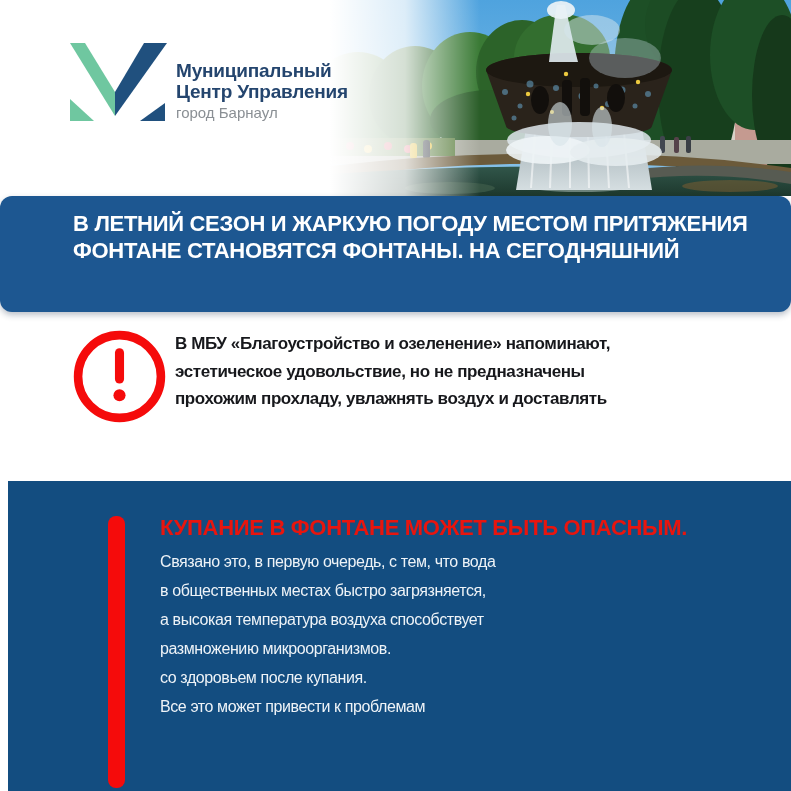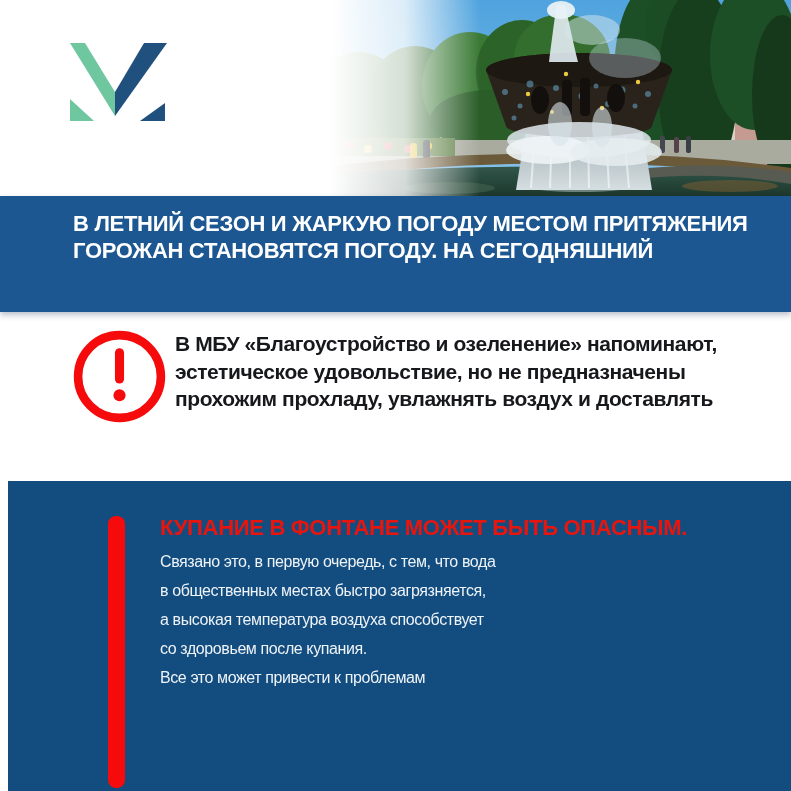--- a/index.html
+++ b/index.html
@@ -36,38 +36,39 @@
     font-size: 15px; font-weight: 400; line-height: 18px; margin-top: 2px;
     color: var(--logo-subtitle-gray, #8a8f94);
   }
 
   
   .banner {
     position: absolute; top: 196px; left: 0; width: 791px; height: 116px;
     background: var(--banner-blue, #1d5791);
     padding: 14px 20px 0 73px; z-index: 2;
     box-shadow: 0 3px 6px rgba(25, 45, 75, 0.30);
+    border-radius: 12px;
   }
   .banner-line {
     color: #ffffff; font-size: 22px; font-weight: 700;
     line-height: 27px; letter-spacing: -0.3px; white-space: nowrap;
   }
 
   
   .notice {
     position: absolute; top: 312px; left: 0; width: 791px; height: 169px;
     background: #ffffff;
   }
   .alert-icon {
     position: absolute; left: 69px; top: 14px; width: 101px; height: 101px;
   }
   .notice-text { position: absolute; left: 175px; top: 18px; }
   .notice-line {
     color: var(--body-text-dark, #17181c);
-    font-size: 21px; font-weight: 700; line-height: 27.5px;
+    font-size: 17px; font-weight: 700; line-height: 27.5px;
     letter-spacing: -0.4px; white-space: nowrap;
   }
 
   
   .warning {
     position: absolute; top: 481px; left: 8px; width: 791px; height: 310px;
     background: var(--section-blue, #134d80);
   }
   .warning-bar {
     position: absolute; left: 100px; top: 35px; width: 17px; height: 272px;
@@ -215,26 +216,31 @@
       </svg>
     </div>
 
     <div class="logo-group">
       <svg class="logo-mark" viewBox="0 0 100 82" aria-hidden="true">
         <polygon points="2,1 17,1 47,50 47,74" fill="#6fc7a0"></polygon>
         <polygon points="76,1 99,1 47,74 47,50" fill="#20507e"></polygon>
         <polygon points="2,57 26,79 2,79" fill="#6fc7a0"></polygon>
         <polygon points="97,61 97,79 72,79" fill="#20507e"></polygon>
       </svg>
+      <div class="logo-text">
+        <div class="logo-line">Муниципальный</div>
+        <div class="logo-line">Центр Управления</div>
+        <div class="logo-sub">город Барнаул</div>
+      </div>
     </div>
   </div>
 
   <div class="banner">
     <div class="banner-line">В ЛЕТНИЙ СЕЗОН И ЖАРКУЮ ПОГОДУ МЕСТОМ ПРИТЯЖЕНИЯ</div>
-    <div class="banner-line">ГОРОЖАН СТАНОВЯТСЯ ПОГОДУ. НА СЕГОДНЯШНИЙ</div>
+    <div class="banner-line">ФОНТАНЕ СТАНОВЯТСЯ ФОНТАНЫ. НА СЕГОДНЯШНИЙ</div>
   </div>
 
   <div class="notice">
     <svg class="alert-icon" viewBox="0 0 100 100" aria-hidden="true">
       <circle cx="50" cy="50" r="41" fill="none" stroke="#f50b0b" stroke-width="8.5"></circle>
       <rect x="45.5" y="22" width="9" height="35" rx="4.5" fill="#f50b0b"></rect>
       <circle cx="50" cy="68.5" r="6" fill="#f50b0b"></circle>
     </svg>
     <div class="notice-text">
       <div class="notice-line">В МБУ «Благоустройство и озеленение» напоминают,</div>
@@ -243,18 +249,19 @@
     </div>
   </div>
 
   <div class="warning">
     <div class="warning-bar"></div>
     <div class="warning-content">
       <div class="warning-heading">КУПАНИЕ В ФОНТАНЕ МОЖЕТ БЫТЬ ОПАСНЫМ.</div>
       <div class="warning-line">Связано это, в первую очередь, с тем, что вода</div>
       <div class="warning-line">в общественных местах быстро загрязняется,</div>
       <div class="warning-line">а высокая температура воздуха способствует</div>
+      <div class="warning-line">размножению микроорганизмов.</div>
       <div class="warning-line">со здоровьем после купания.</div>
       <div class="warning-line">Все это может привести к проблемам</div>
     </div>
   </div>
 
 </div>
 
 </body></html>

